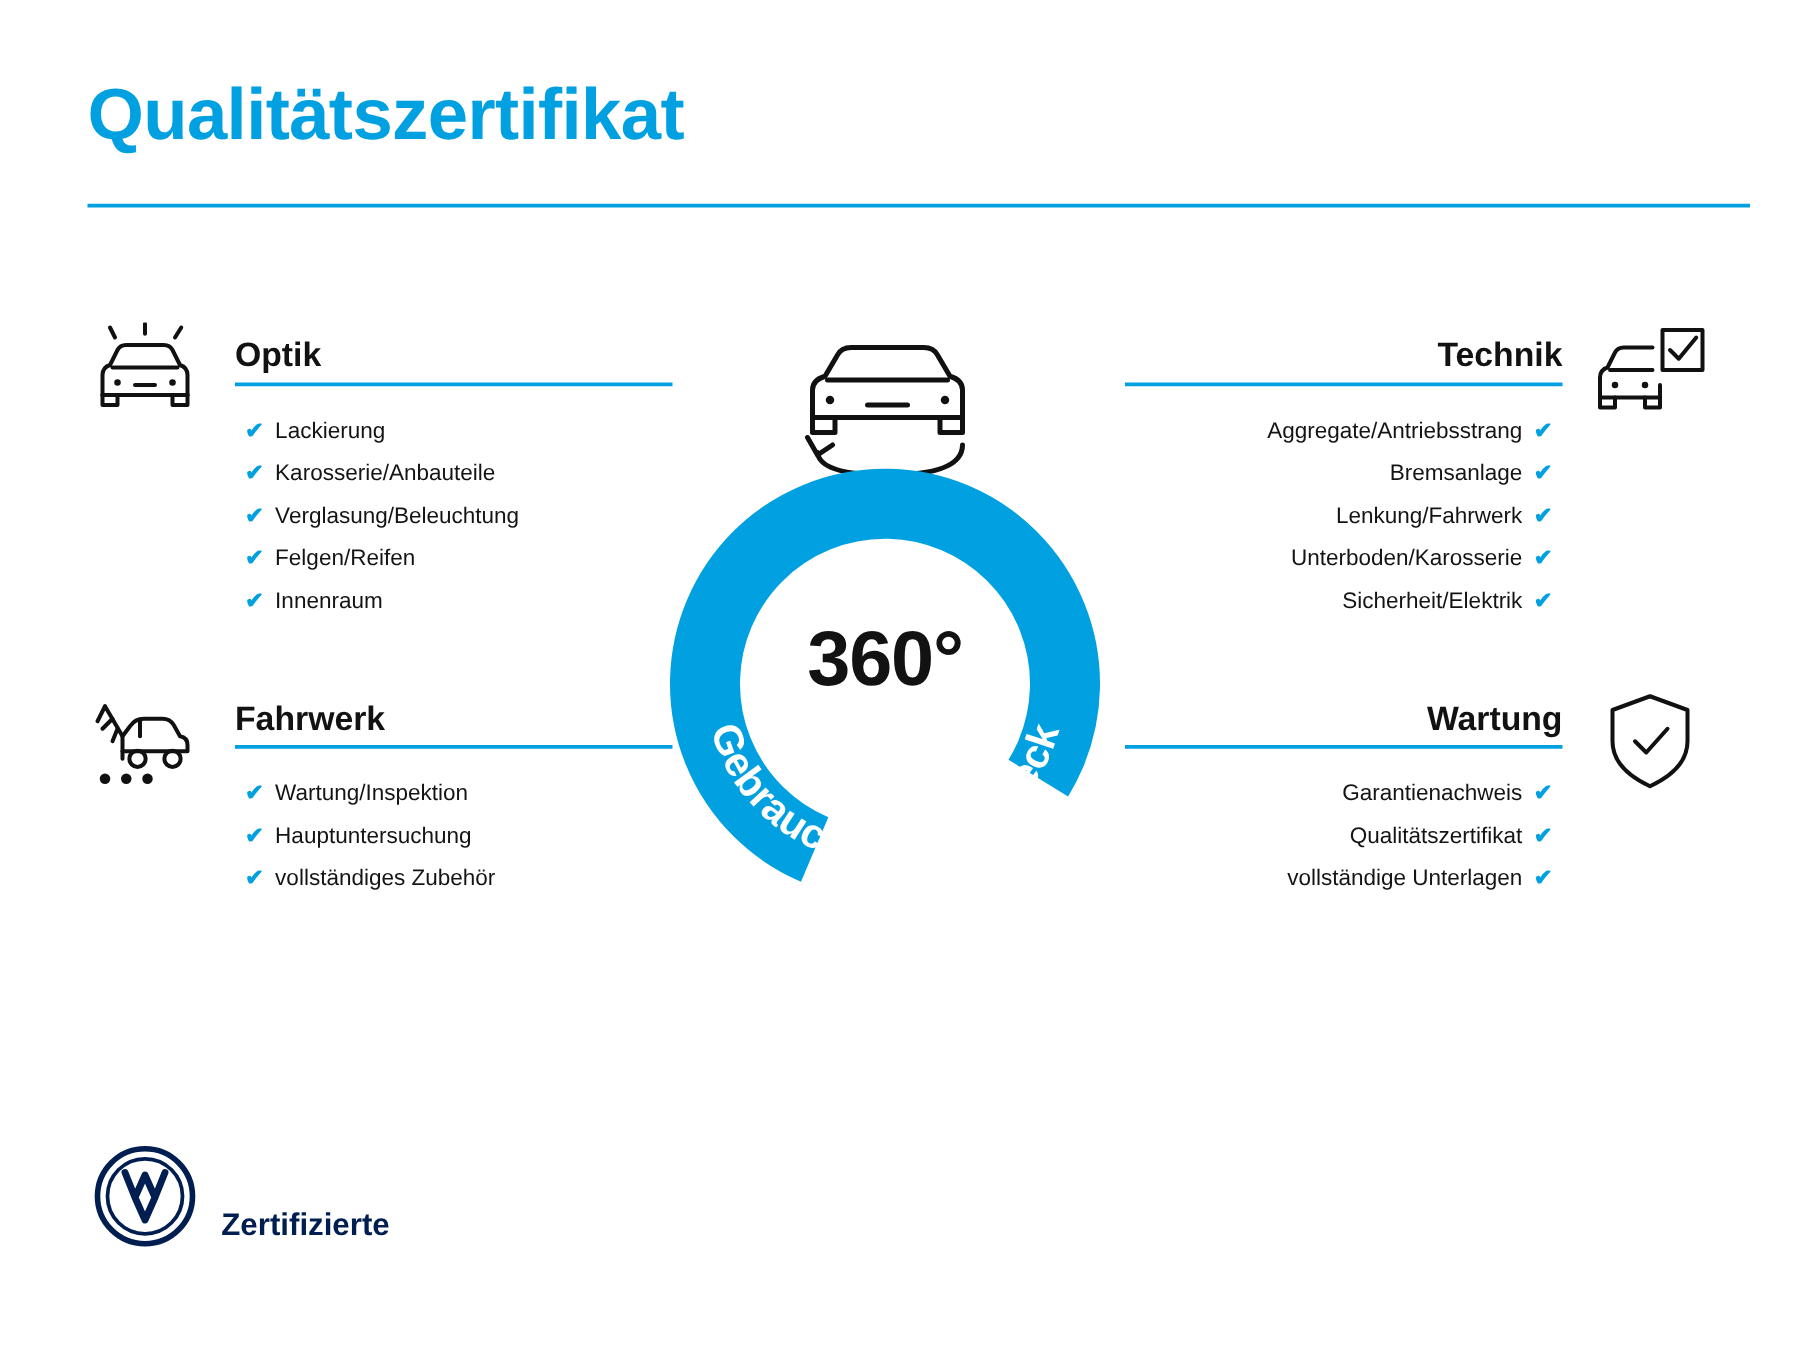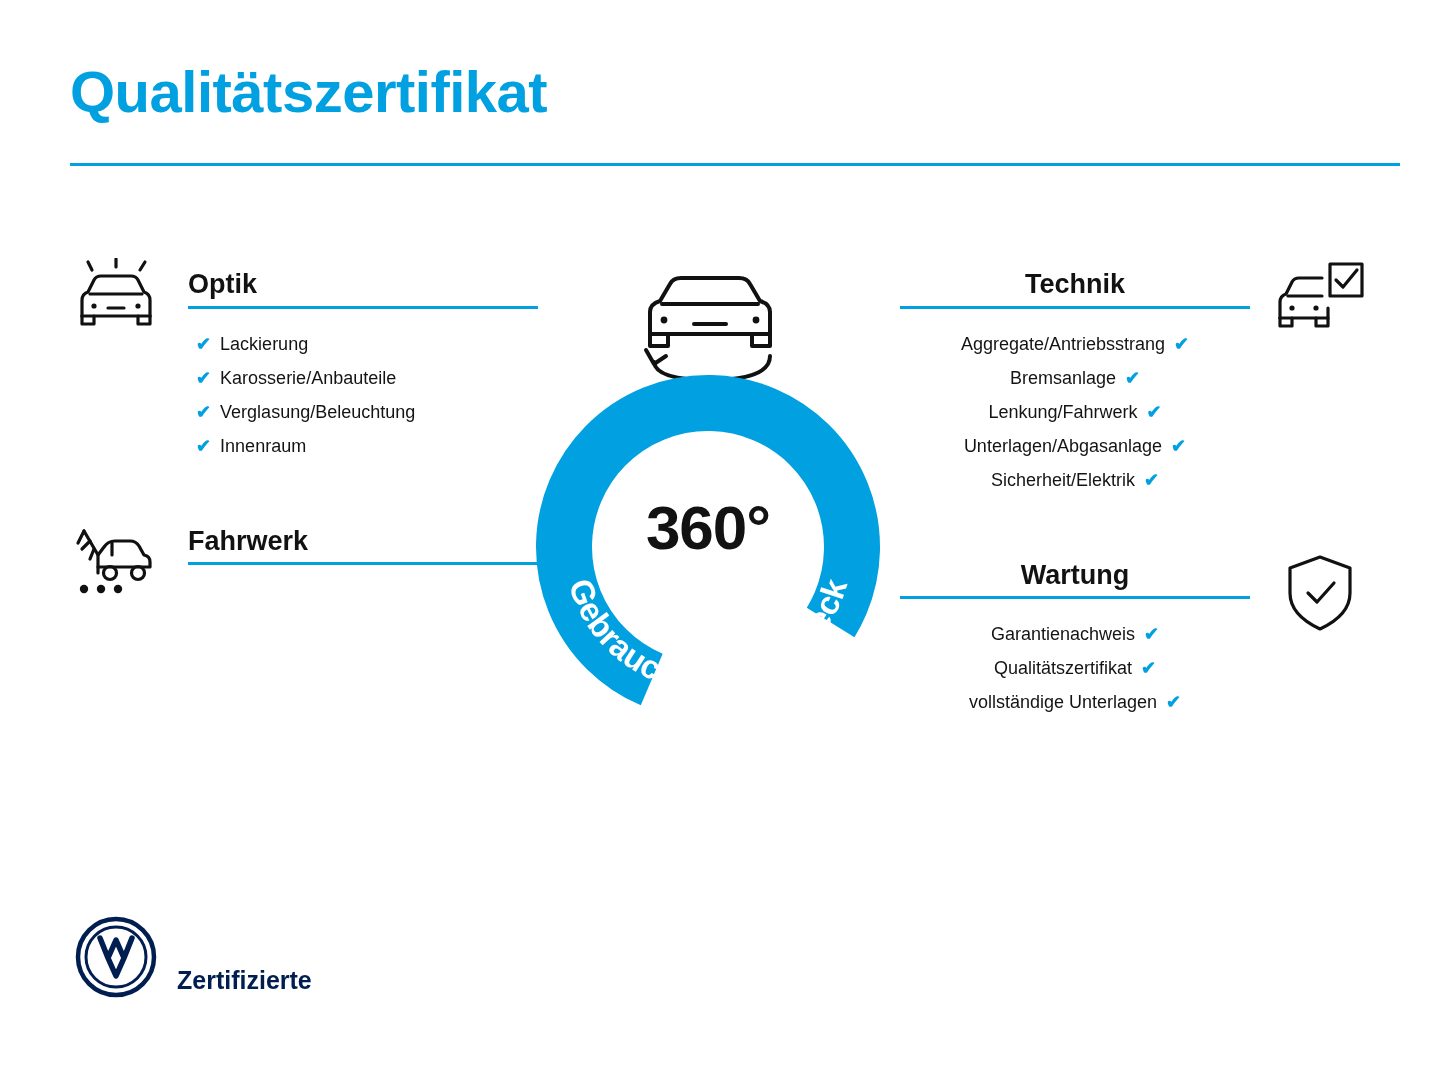--- a/index.html
+++ b/index.html
@@ -58,21 +58,21 @@
     right: 68px;
     top: 0;
     width: 470px;
     text-align: right;
   }
 
   .block {
     position: relative;
   }
   .block.left { padding-left: 120px; }
-  .block.right { padding-right: 120px; text-align: center; }
+  .block.right { padding-right: 120px; }
 
   .block-title {
     font-size: 27px;
     font-weight: bold;
     color: #121212;
     margin: 0;
     padding-bottom: 6px;
     line-height: 1.1;
   }
   .title-rule {
@@ -201,20 +201,21 @@
             <path d="M72 12 L77 4"></path>
           </g>
         </svg>
       </div>
       <h2 class="block-title">Optik</h2>
       <div class="title-rule"></div>
       <ul class="check-list">
         <li><span class="check">✔</span><span>Lackierung</span></li>
         <li><span class="check">✔</span><span>Karosserie/Anbauteile</span></li>
         <li><span class="check">✔</span><span>Verglasung/Beleuchtung</span></li>
+        <li><span class="check">✔</span><span>Felgen/Reifen</span></li>
         <li><span class="check">✔</span><span>Innenraum</span></li>
       </ul>
     </div>
 
     <div class="block-spacer"></div>
 
     <div class="block left">
       <div class="block-icon">
         <svg viewBox="0 0 100 90" width="100" height="90">
           <g fill="none" stroke="#111" stroke-width="3.2" stroke-linecap="round" stroke-linejoin="round">
@@ -228,20 +229,25 @@
             <circle cx="70" cy="58" r="6.5"></circle>
             <path d="M30 52 L30 58"></path>
             <circle cx="16" cy="74" r="4.2" fill="#111" stroke="none"></circle>
             <circle cx="33" cy="74" r="4.2" fill="#111" stroke="none"></circle>
             <circle cx="50" cy="74" r="4.2" fill="#111" stroke="none"></circle>
           </g>
         </svg>
       </div>
       <h2 class="block-title">Fahrwerk</h2>
       <div class="title-rule"></div>
+      <ul class="check-list">
+        <li><span class="check">✔</span><span>Wartung/Inspektion</span></li>
+        <li><span class="check">✔</span><span>Hauptuntersuchung</span></li>
+        <li><span class="check">✔</span><span>vollständiges Zubehör</span></li>
+      </ul>
     </div>
   </div>
 
   <div class="col-right">
 
     <div class="block right">
       <div class="block-icon">
         <svg viewBox="0 0 100 90" width="100" height="90">
           <g fill="none" stroke="#111" stroke-width="3.2" stroke-linecap="round" stroke-linejoin="round">
             <path d="M10 60 L10 44 Q10 38 16 36 L22 24 Q24 20 29 20 L52 20"></path>
@@ -255,21 +261,21 @@
             <path d="M66 22 L73 29 L87 12"></path>
           </g>
         </svg>
       </div>
       <h2 class="block-title">Technik</h2>
       <div class="title-rule"></div>
       <ul class="check-list">
         <li><span>Aggregate/Antriebsstrang</span><span class="check">✔</span></li>
         <li><span>Bremsanlage</span><span class="check">✔</span></li>
         <li><span>Lenkung/Fahrwerk</span><span class="check">✔</span></li>
-        <li><span>Unterlagen/Abgasanlage</span><span class="check">✔</span></li>
+        <li><span>Unterboden/Karosserie</span><span class="check">✔</span></li>
         <li><span>Sicherheit/Elektrik</span><span class="check">✔</span></li>
       </ul>
     </div>
 
     <div class="block-spacer"></div>
 
     <div class="block right">
       <div class="block-icon">
         <svg viewBox="0 0 100 90" width="100" height="90">
           <g fill="none" stroke="#111" stroke-width="3.2" stroke-linecap="round" stroke-linejoin="round">

